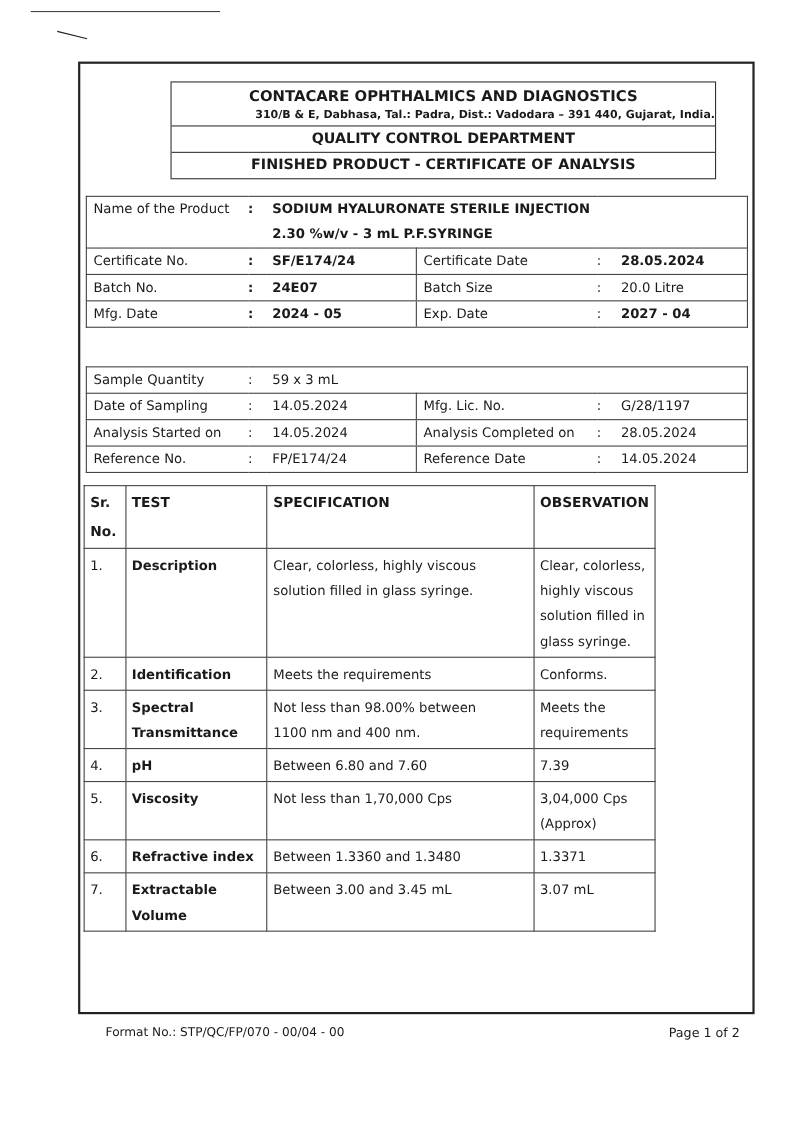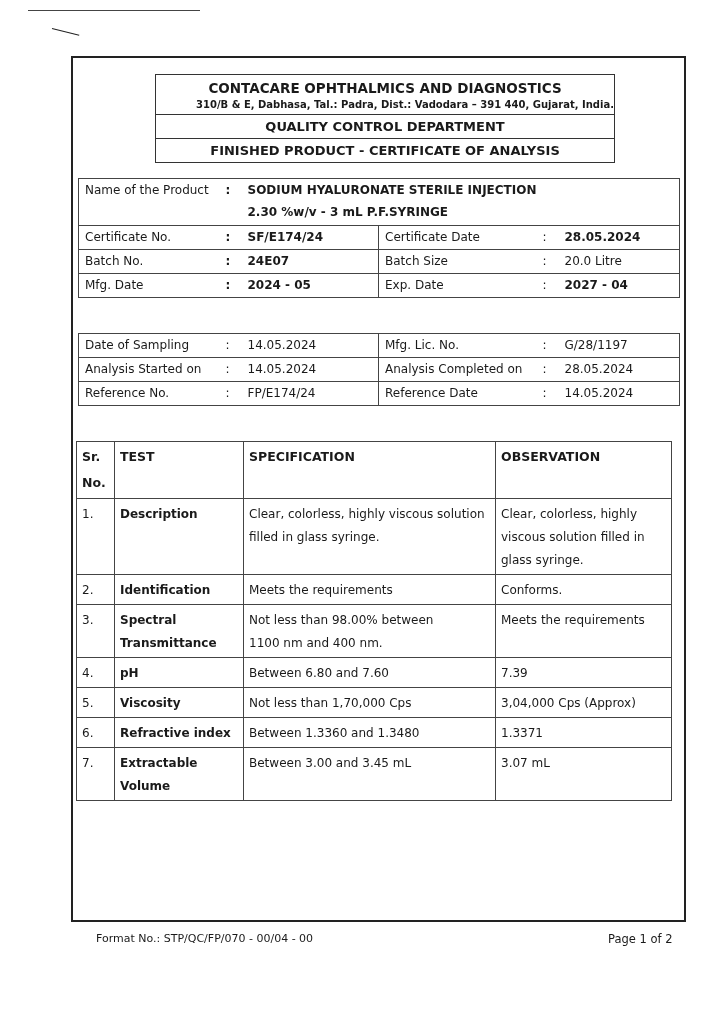--- a/index.html
+++ b/index.html
@@ -7,41 +7,41 @@
     width:724px; height:1024px; background:#ffffff; position:relative; overflow:hidden;
     font-family:"DejaVu Sans", sans-serif; color:#1a1a1a;
   }
   .scan-line { position:absolute; left:28px; top:10px; width:172px; height:0; border-top:1px solid #444; }
   .scan-mark { position:absolute; left:52px; top:28px; width:28px; height:0; border-top:1.5px solid #222; transform:rotate(14deg); transform-origin:left; }
   .frame {
     position:absolute; left:71px; top:56px; width:615px; height:866px;
     border:2px solid #222; box-sizing:border-box;
   }
   .header-box {
-    position:absolute; left:155px; top:74px; width:460px; border:1px solid #333; box-sizing:border-box;
+    position:absolute; left:155px; top:74px; width:496px; border:1px solid #333; box-sizing:border-box;
   }
   .header-box .row { border-top:1px solid #333; text-align:center; font-weight:bold; }
   .header-box .row:first-child { border-top:none; }
   .co-name { font-size:13.5px; padding-top:5px; height:18px; }
   .co-addr { font-size:10px; padding:1px 0 4px 0;text-align:right; }
   .qc { font-size:13px; padding:4px 0 4px; height:15px; }
   .cert { font-size:13px; padding:4px 0 4px; height:15px; }
 
   table { border-collapse:collapse; position:absolute; font-size:12px;padding-left:23px; }
   td { border:1px solid #444; padding:0 6px; vertical-align:top; }
   .info td { height:23px; line-height:22px; border-left:none; border-right:none; }
   .info td.lbl { border-left:1px solid #444; }
   .info td.last { border-right:1px solid #444; }
   .info td.split { border-left:1px solid #444; }
   .colon { padding:0 4px 0 0; }
   .bold { font-weight:bold; }
   .prod-table { left:78px; top:178px; width:602px; }
   .sample-table { left:78px; top:333px; width:602px; }
 
-  .results { left:76px; top:441px; width:596px; font-size:12px; }
+  .results { left:76px; top:441px; width:520px; font-size:12px; }
   .results td { line-height:23px; padding:4px 5px 2px 5px; }
   .results th {
     border:1px solid #444; font-weight:bold; text-align:left; vertical-align:top;
     line-height:26px; padding:2px 5px; font-size:12.5px;
   }
   .results th.sr { text-align:left; }
   .results .test { font-weight:bold; }
 
   .footer-left { position:absolute; left:96px; top:932px; font-size:11px; }
   .footer-right { position:absolute; left:608px; top:932px; font-size:11.5px; }
@@ -111,20 +111,25 @@
 <table class="info sample-table">
   <colgroup>
       <col style="width:147px">
       <col style="width:16px">
       <col style="width:137px">
       <col style="width:164px">
       <col style="width:16px">
       <col>
     </colgroup>
   <tbody>
+      <tr>
+    <td class="lbl">Sample Quantity</td>
+    <td class="colon">:</td>
+    <td class="last" colspan="4">59 x 3 mL</td>
+  </tr>
   <tr>
     <td class="lbl">Date of Sampling</td>
     <td class="colon">:</td>
     <td>14.05.2024</td>
     <td class="split">Mfg. Lic. No.</td>
     <td class="colon">:</td>
     <td class="last">G/28/1197</td>
   </tr>
   <tr>
     <td class="lbl">Analysis Started on</td>

